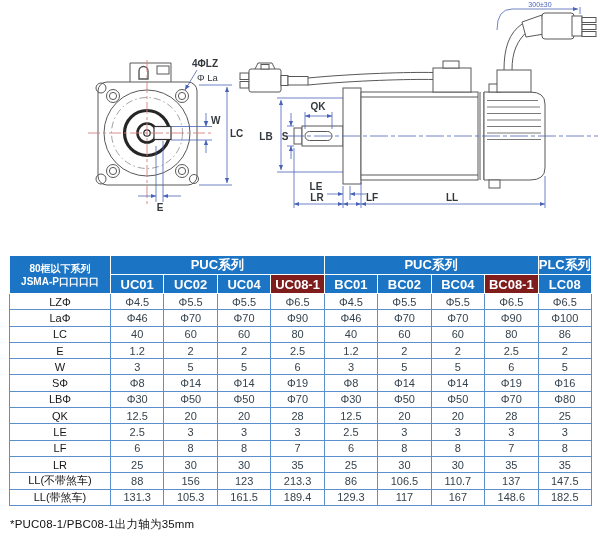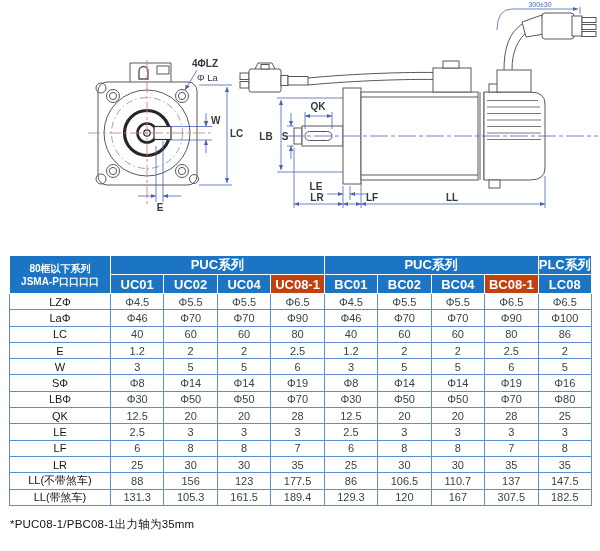--- a/index.html
+++ b/index.html
@@ -14,21 +14,21 @@
   .dimlabel{font-size:10px;font-weight:bold;fill:#33383d;}
   .dimlabel-sm{font-size:9.5px;fill:#33383d;}
   .cablelabel{font-size:7px;fill:#4a63b8;}
   
   table.spec{border-collapse:collapse;table-layout:fixed;width:583px;margin:7px 0 0 9px;}
   table.spec thead th{
     background:#1b74c4;color:#ffffff;border:1.6px solid #ffffff;
     font-size:13px;font-weight:bold;padding:0;height:18px;text-align:center;
   }
   table.spec thead th.series{font-size:10px;line-height:1.3;padding:1px 0;}
-  table.spec thead th.hl{background:#c2410c;}
+  table.spec thead th.hl{background:#7f1d1d;}
   table.spec tbody td{
     border:1px solid #5a90cb;font-size:11px;text-align:center;
     height:15.3px;padding:0;color:#36434e;background:#ffffff;
   }
   table.spec tbody td.rowlabel{color:#161616;}
   col.label-col{width:101px;}
   
   .footnotes{margin:10px 0 16px 10px;font-size:11.5px;color:#121212;line-height:16px;letter-spacing:0.2px;}
 </style>
 </head>
@@ -365,37 +365,37 @@
         <td>30</td>
         <td>30</td>
         <td>35</td>
         <td>35</td>
       </tr>
       <tr>
         <td class="rowlabel">LL(不带煞车)</td>
         <td>88</td>
         <td>156</td>
         <td>123</td>
-        <td>177.5</td>
+        <td>213.3</td>
         <td>86</td>
         <td>106.5</td>
         <td>110.7</td>
         <td>137</td>
         <td>147.5</td>
       </tr>
       <tr>
         <td class="rowlabel">LL(带煞车)</td>
         <td>131.3</td>
         <td>105.3</td>
         <td>161.5</td>
         <td>189.4</td>
         <td>129.3</td>
-        <td>120</td>
+        <td>117</td>
         <td>167</td>
-        <td>307.5</td>
+        <td>148.6</td>
         <td>182.5</td>
       </tr>
     </tbody>
 </table>
 
 <div class="footnotes">
   <div>*PUC08-1/PBC08-1出力轴为35mm</div>
 </div>
 
 </body></html>

